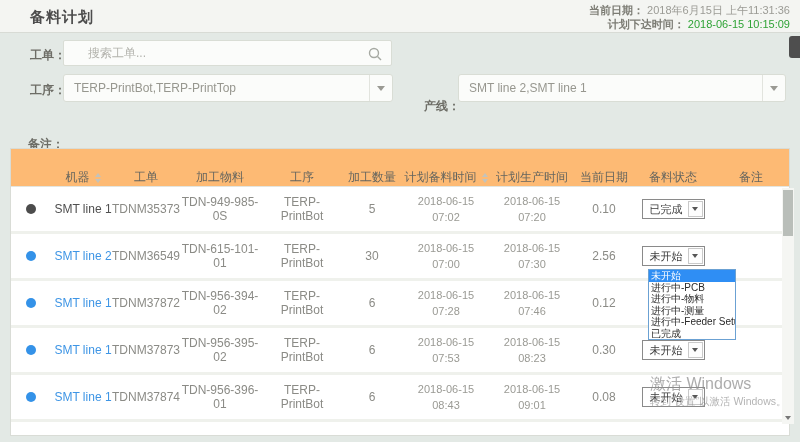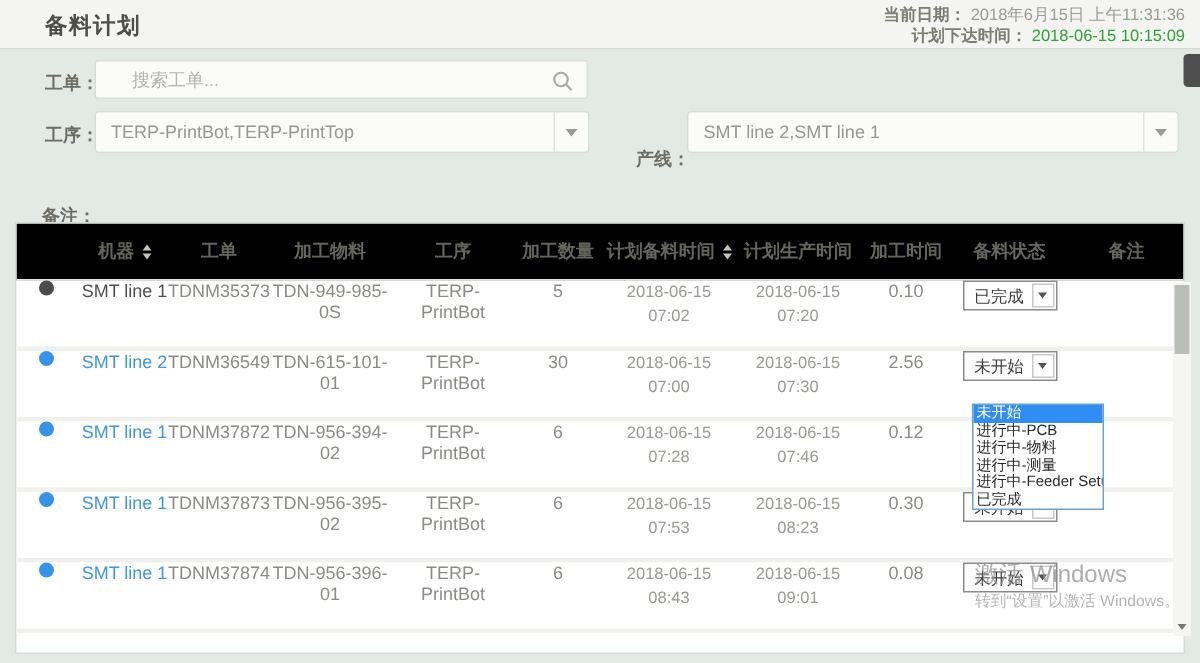--- a/index.html
+++ b/index.html
@@ -29,24 +29,24 @@
   .search-icon { position:absolute; right:8px; top:5px; width:16px; height:16px; }
   .fselect { position:absolute; height:28px; background:#fbfcfa; border:1px solid #d9ddd5; border-radius:3px; }
   .fselect .ftext { position:absolute; left:10px; top:6px; font-size:12px; color:#97978f; white-space:nowrap; }
   .fselect .fbtn { position:absolute; right:0; top:0; width:23px; height:100%;
                    border-left:1px solid #e2e4de; display:flex; align-items:center; justify-content:center; }
   .caret-down { width:0; height:0; border-left:4px solid transparent; border-right:4px solid transparent; border-top:5px solid #9a9a93; }
   .edge-tab { position:absolute; right:0; top:36px; width:11px; height:22px; background:#4e4e4e; border-radius:3px 0 0 3px; }
   
   .panel { position:absolute; left:10px; top:148px; width:780px; height:288px;
            background:#fff; border:1px solid #d9dcd6; overflow:hidden; }
-  .thead { display:flex; align-items:center; height:38px; background:#000000;
-           border-bottom:1px solid #e3e5df; font-size:12px; font-weight:bold; color:#65655e; }
+  .thead { display:flex; align-items:flex-end; height:38px; background:#fdba74;
+           border-bottom:1px solid #e3e5df; font-size:12px; font-weight:normal; color:#65655e; }
   .th { display:flex; align-items:center; justify-content:center; }
-  .row { display:flex; align-items:flex-start; height:47px; background:#fff;
+  .row { display:flex; align-items:center; height:47px; background:#fff;
          border-bottom:3px solid #eff1ec; font-size:12px; color:#8b8b86; }
   .td { display:flex; flex-direction:column; align-items:center; justify-content:center; text-align:center; }
   .c-radio  { width:40px; }  .c-machine{ width:64px; }
   .c-wo     { width:62px; }  .c-mat    { width:86px; }
   .c-proc   { width:78px; }  .c-qty    { width:62px; }
   .c-prep   { width:86px; }  .c-prod   { width:86px; }
   .c-time   { width:58px; }  .c-status { width:80px; }
   .c-remark { flex:1; }
   .dot { width:10px; height:10px; border-radius:50%; }
   .dot-dark { background:#4c4c4c; }
@@ -151,21 +151,21 @@
         <span>计划备料时间</span>
         <span class="sort">
           <i class="up"></i>
           <i class="down"></i>
         </span>
       </div>
       <div class="th c-prod">
         <span>计划生产时间</span>
       </div>
       <div class="th c-time">
-        <span>加工时间</span>
+        <span>当前日期</span>
       </div>
       <div class="th c-status">
         <span>备料状态</span>
       </div>
       <div class="th c-remark">
         <span>备注</span>
       </div>
     </div>
   <div id="tbody">
       <div class="row">

